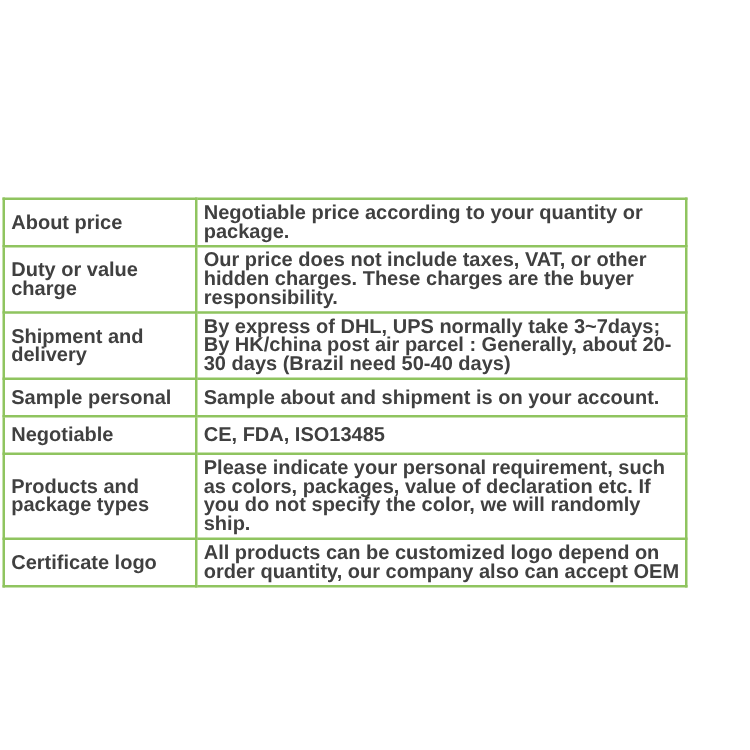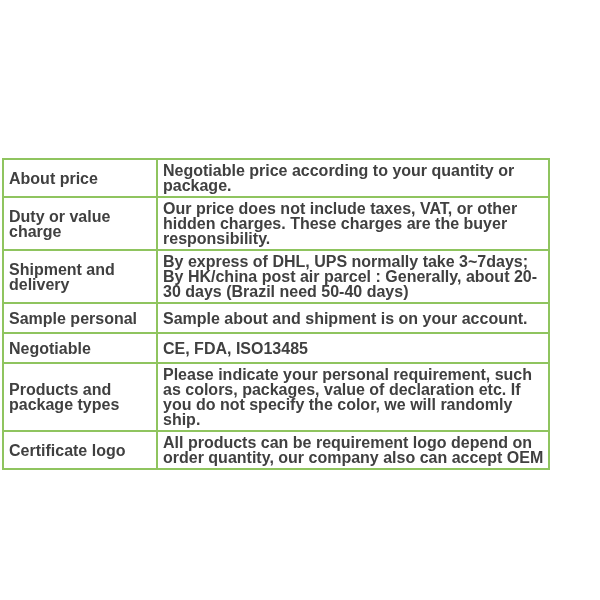--- a/index.html
+++ b/index.html
@@ -71,17 +71,17 @@
       <tr class="single">
         <td class="label-cell">Negotiable</td>
         <td class="value-cell">CE, FDA, ISO13485</td>
       </tr>
       <tr class="double">
         <td class="label-cell">Products and package types</td>
         <td class="value-cell">Please indicate your personal requirement, such as colors, packages, value of declaration  etc. If you do not specify the color, we will randomly ship.</td>
       </tr>
       <tr class="double">
         <td class="label-cell">Certificate logo</td>
-        <td class="value-cell">All products can be requirement logo depend on order quantity, our company also can accept OEM</td>
+        <td class="value-cell">All products can be customized logo depend on order quantity, our company also can accept OEM</td>
       </tr>
     </tbody>
   </table>
 </div>
 
 </body></html>

